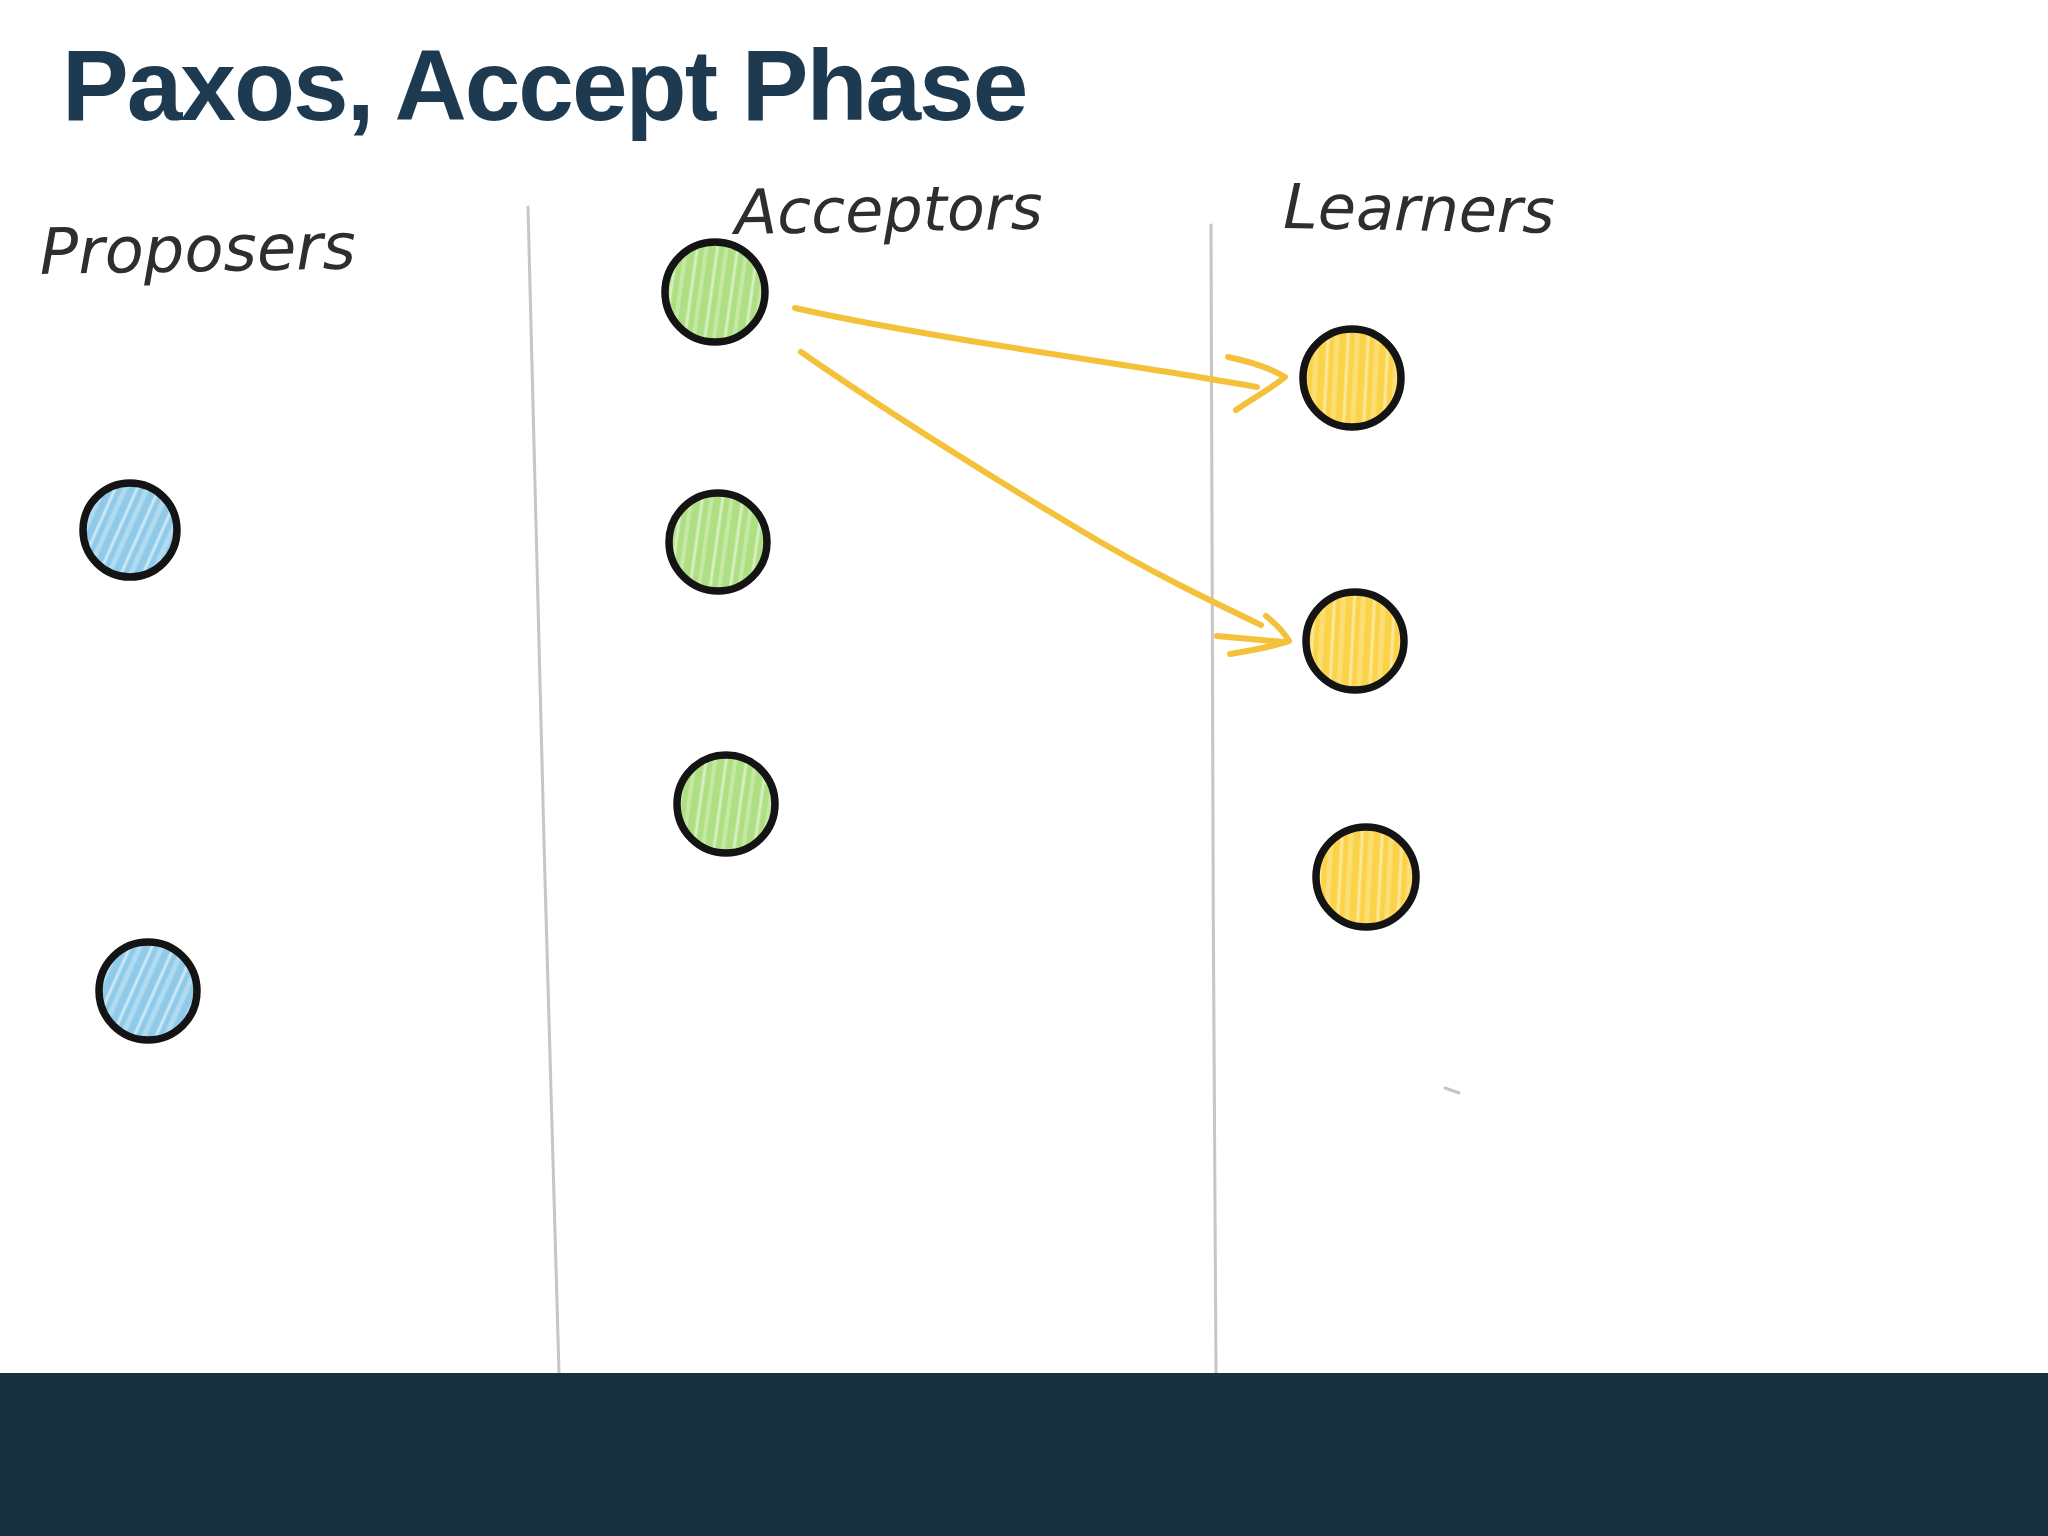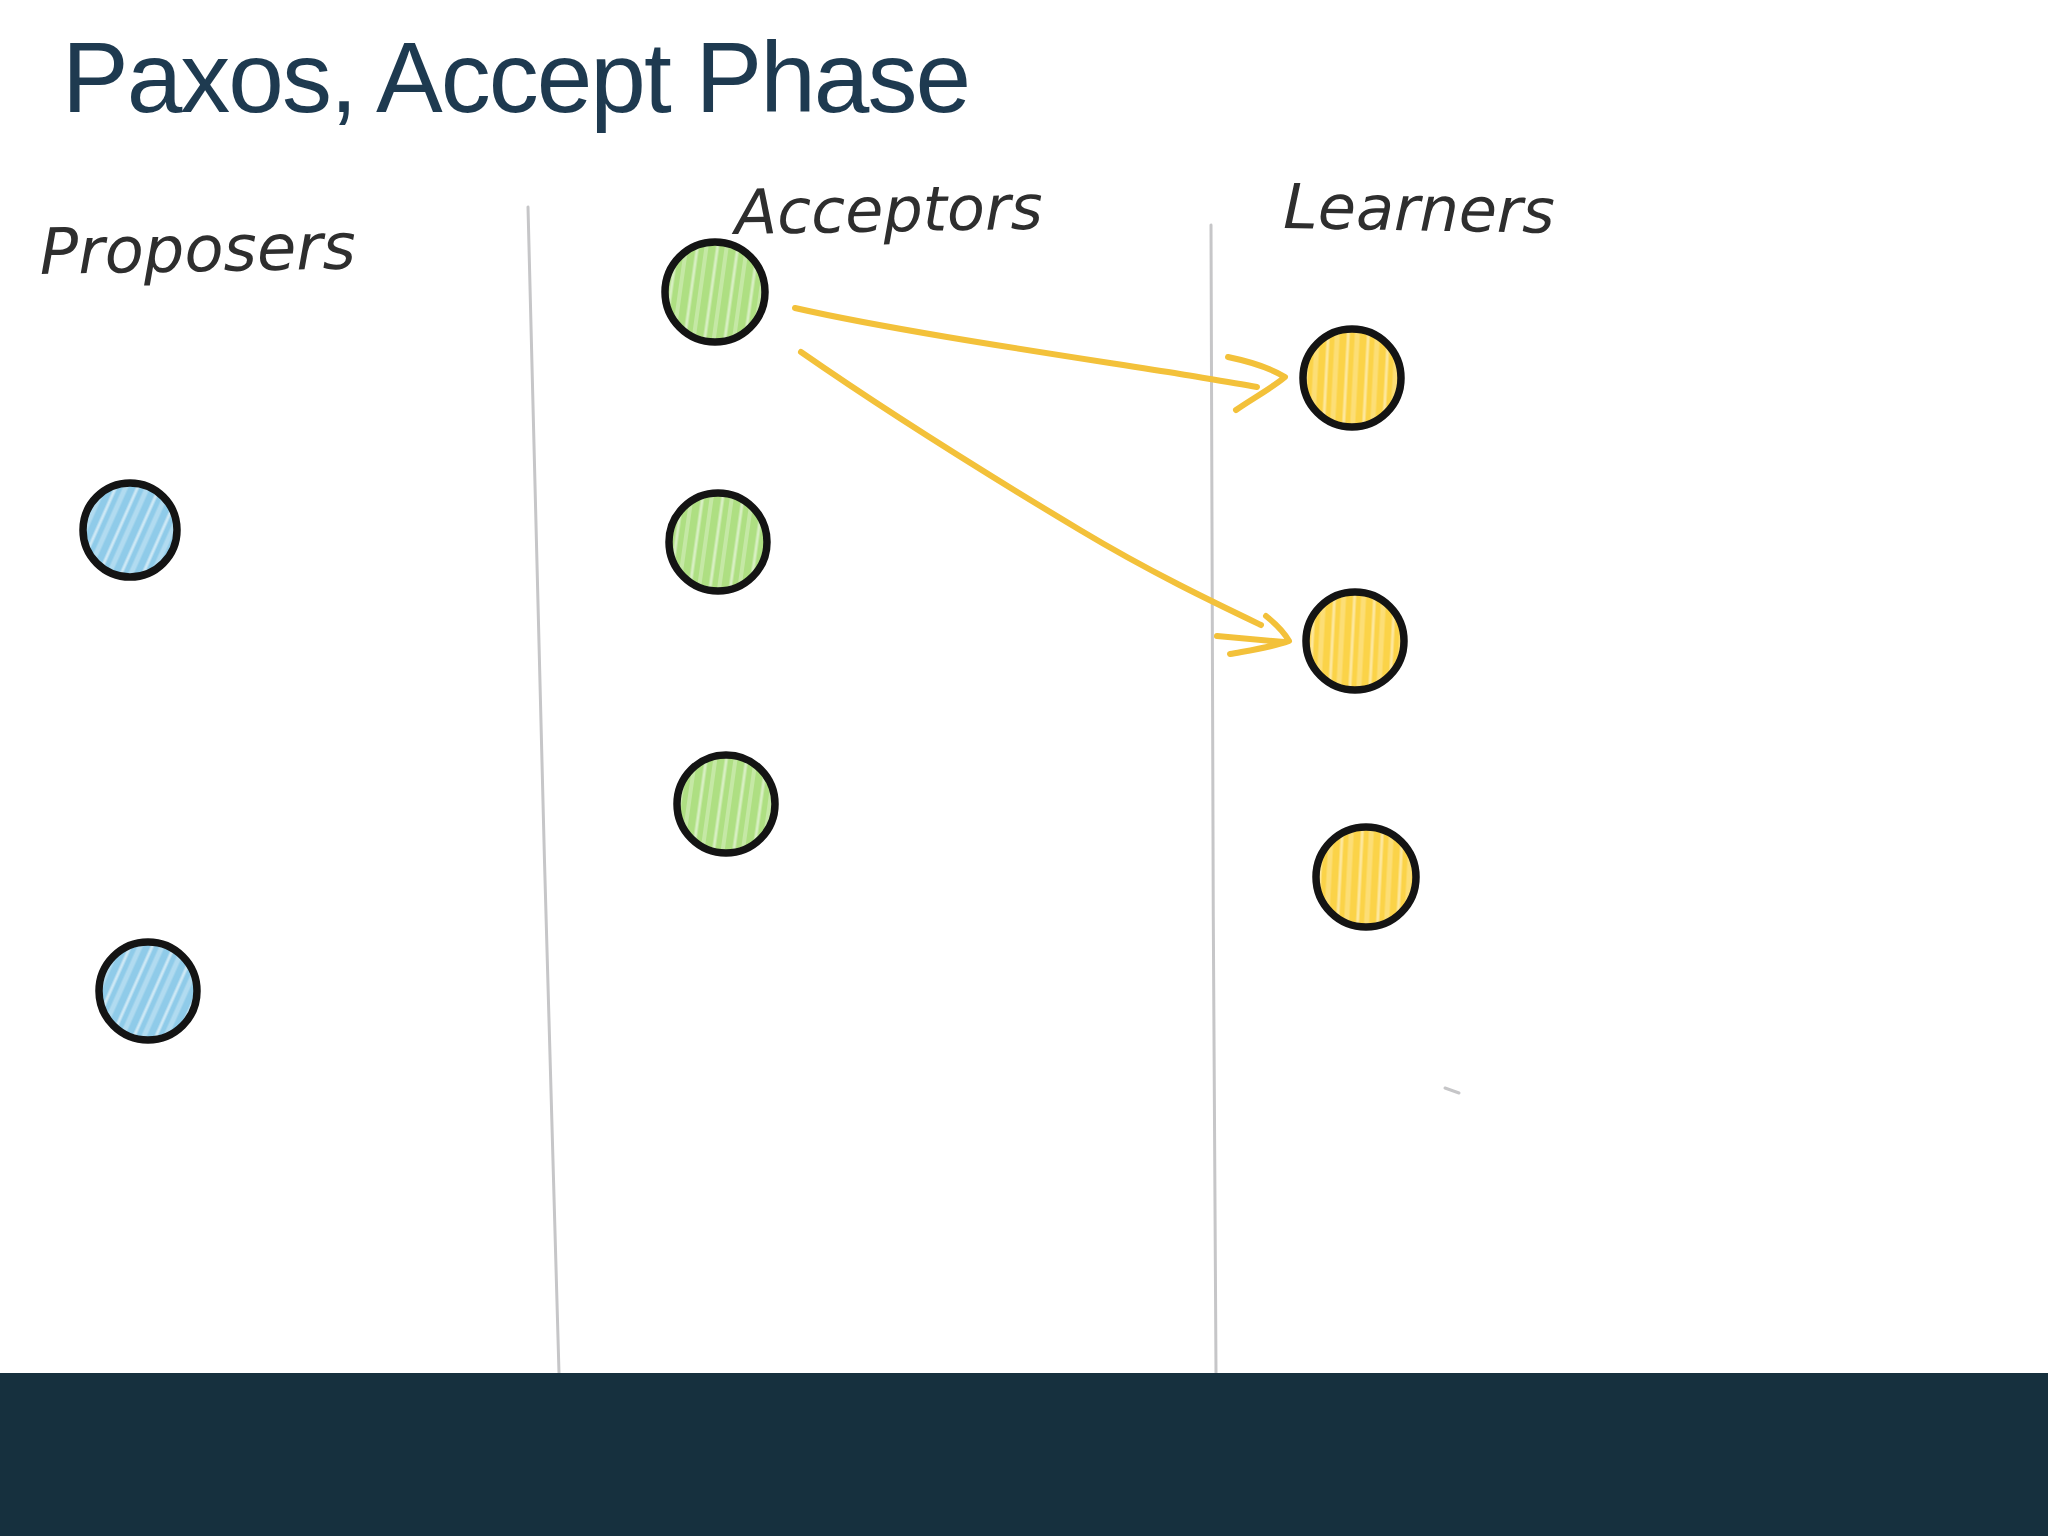--- a/index.html
+++ b/index.html
@@ -1,18 +1,18 @@
 <!DOCTYPE html>
 <html><head>
 <meta charset="utf-8">
 <style>
   html,body{margin:0;padding:0;background:#ffffff;}
   .stage{position:relative;width:2048px;height:1536px;overflow:hidden;background:#fff;
          font-family:"Liberation Sans",sans-serif;}
-  .slide-title{position:absolute;left:62px;top:20px;font-size:100px;font-weight:400;
+  .slide-title{position:absolute;left:62px;top:28px;font-size:100px;font-weight:700;
                letter-spacing:-2px;color:#1E3A50;white-space:nowrap;}
   .diagram-svg{position:absolute;left:0;top:0;width:2048px;height:1536px;}
   .hand{font-family:"DejaVu Sans",sans-serif;font-style:italic;fill:#2e2e2e;}
   .col-line{fill:none;stroke:#C6C6C8;stroke-width:3;stroke-linecap:round;}
   .arrow{fill:none;stroke:#F3C13A;stroke-width:6;stroke-linecap:round;stroke-linejoin:round;}
   .footer{position:absolute;left:0;top:1373px;width:2048px;height:163px;background:#16303E;}
 </style>
 </head>
 <body>
 

